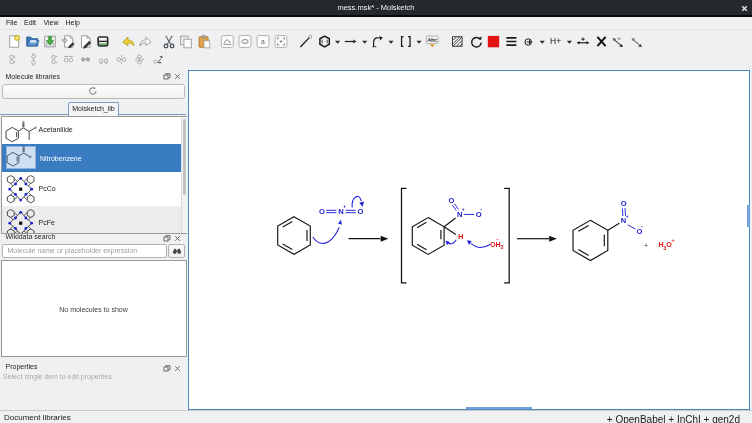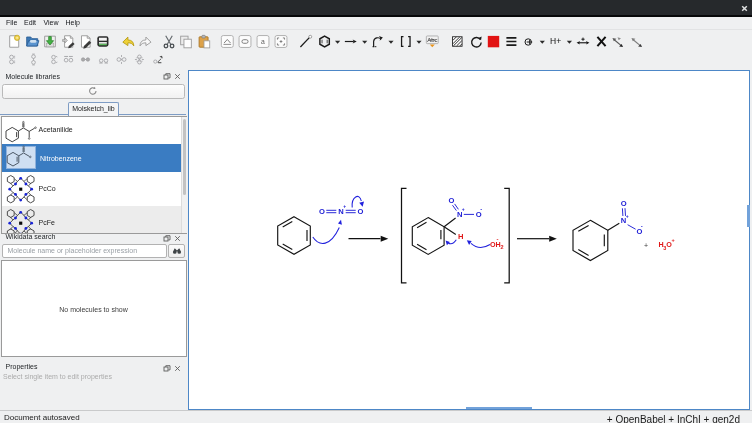--- a/index.html
+++ b/index.html
@@ -36,20 +36,21 @@
   #hscroll{left:466px;top:406.9px;width:66px;height:2.6px;background:#72a2da;}
   #vscroll{left:747.2px;top:205px;width:2.8px;height:22px;background:#72a2da;}
   #statusbar{left:0;top:410px;width:752px;height:13px;background:#eff0f1;border-top:1px solid #c9cacb;}
   #stattext{left:4px;top:412.5px;font-size:8px;color:#1a1a1a;}
   #statright{right:12px;top:413.5px;font-size:10px;color:#1a1a1a;}
 </style>
 </head>
 <body>
 <div id="root">
   <div class="abs" id="titlebar"></div>
+  <div class="abs" id="titletext">mess.msk* - Molsketch</div>
   <div class="abs" id="blackline"></div>
   <svg class="abs" style="left:741px;top:5px;" width="7" height="7" viewBox="0 0 7 7">
     <path d="M1.2 1.2 L5.8 5.8 M5.8 1.2 L1.2 5.8" stroke="#dfe0e1" stroke-width="1.5"></path>
   </svg>
   <div class="abs menuitem" style="left:6px;">File</div>
   <div class="abs menuitem" style="left:24px;">Edit</div>
   <div class="abs menuitem" style="left:43.5px;">View</div>
   <div class="abs menuitem" style="left:65.5px;">Help</div>
 
   <div class="abs" style="left:0;top:28.8px;width:752px;height:1px;background:#e2e3e4;"></div>
@@ -467,15 +468,15 @@
       <text x="472" y="176.1">H</text>
       <text x="475.8" y="178.8" font-size="5.5">3</text>
       <text x="480" y="176.1">O</text>
       <text x="484" y="170.8" font-size="5.5">+</text>
     </g>
   </svg>
   <div class="abs" id="hscroll"></div>
   <div class="abs" id="vscroll"></div>
 
   <div class="abs" id="statusbar"></div>
-  <div class="abs" id="stattext">Document autosaved</div>
+  <div class="abs" id="stattext">Document libraries</div>
   <div class="abs" id="statright">+ OpenBabel&nbsp;+ InChI&nbsp;+ gen2d</div>
 </div>
 
 </body></html>

